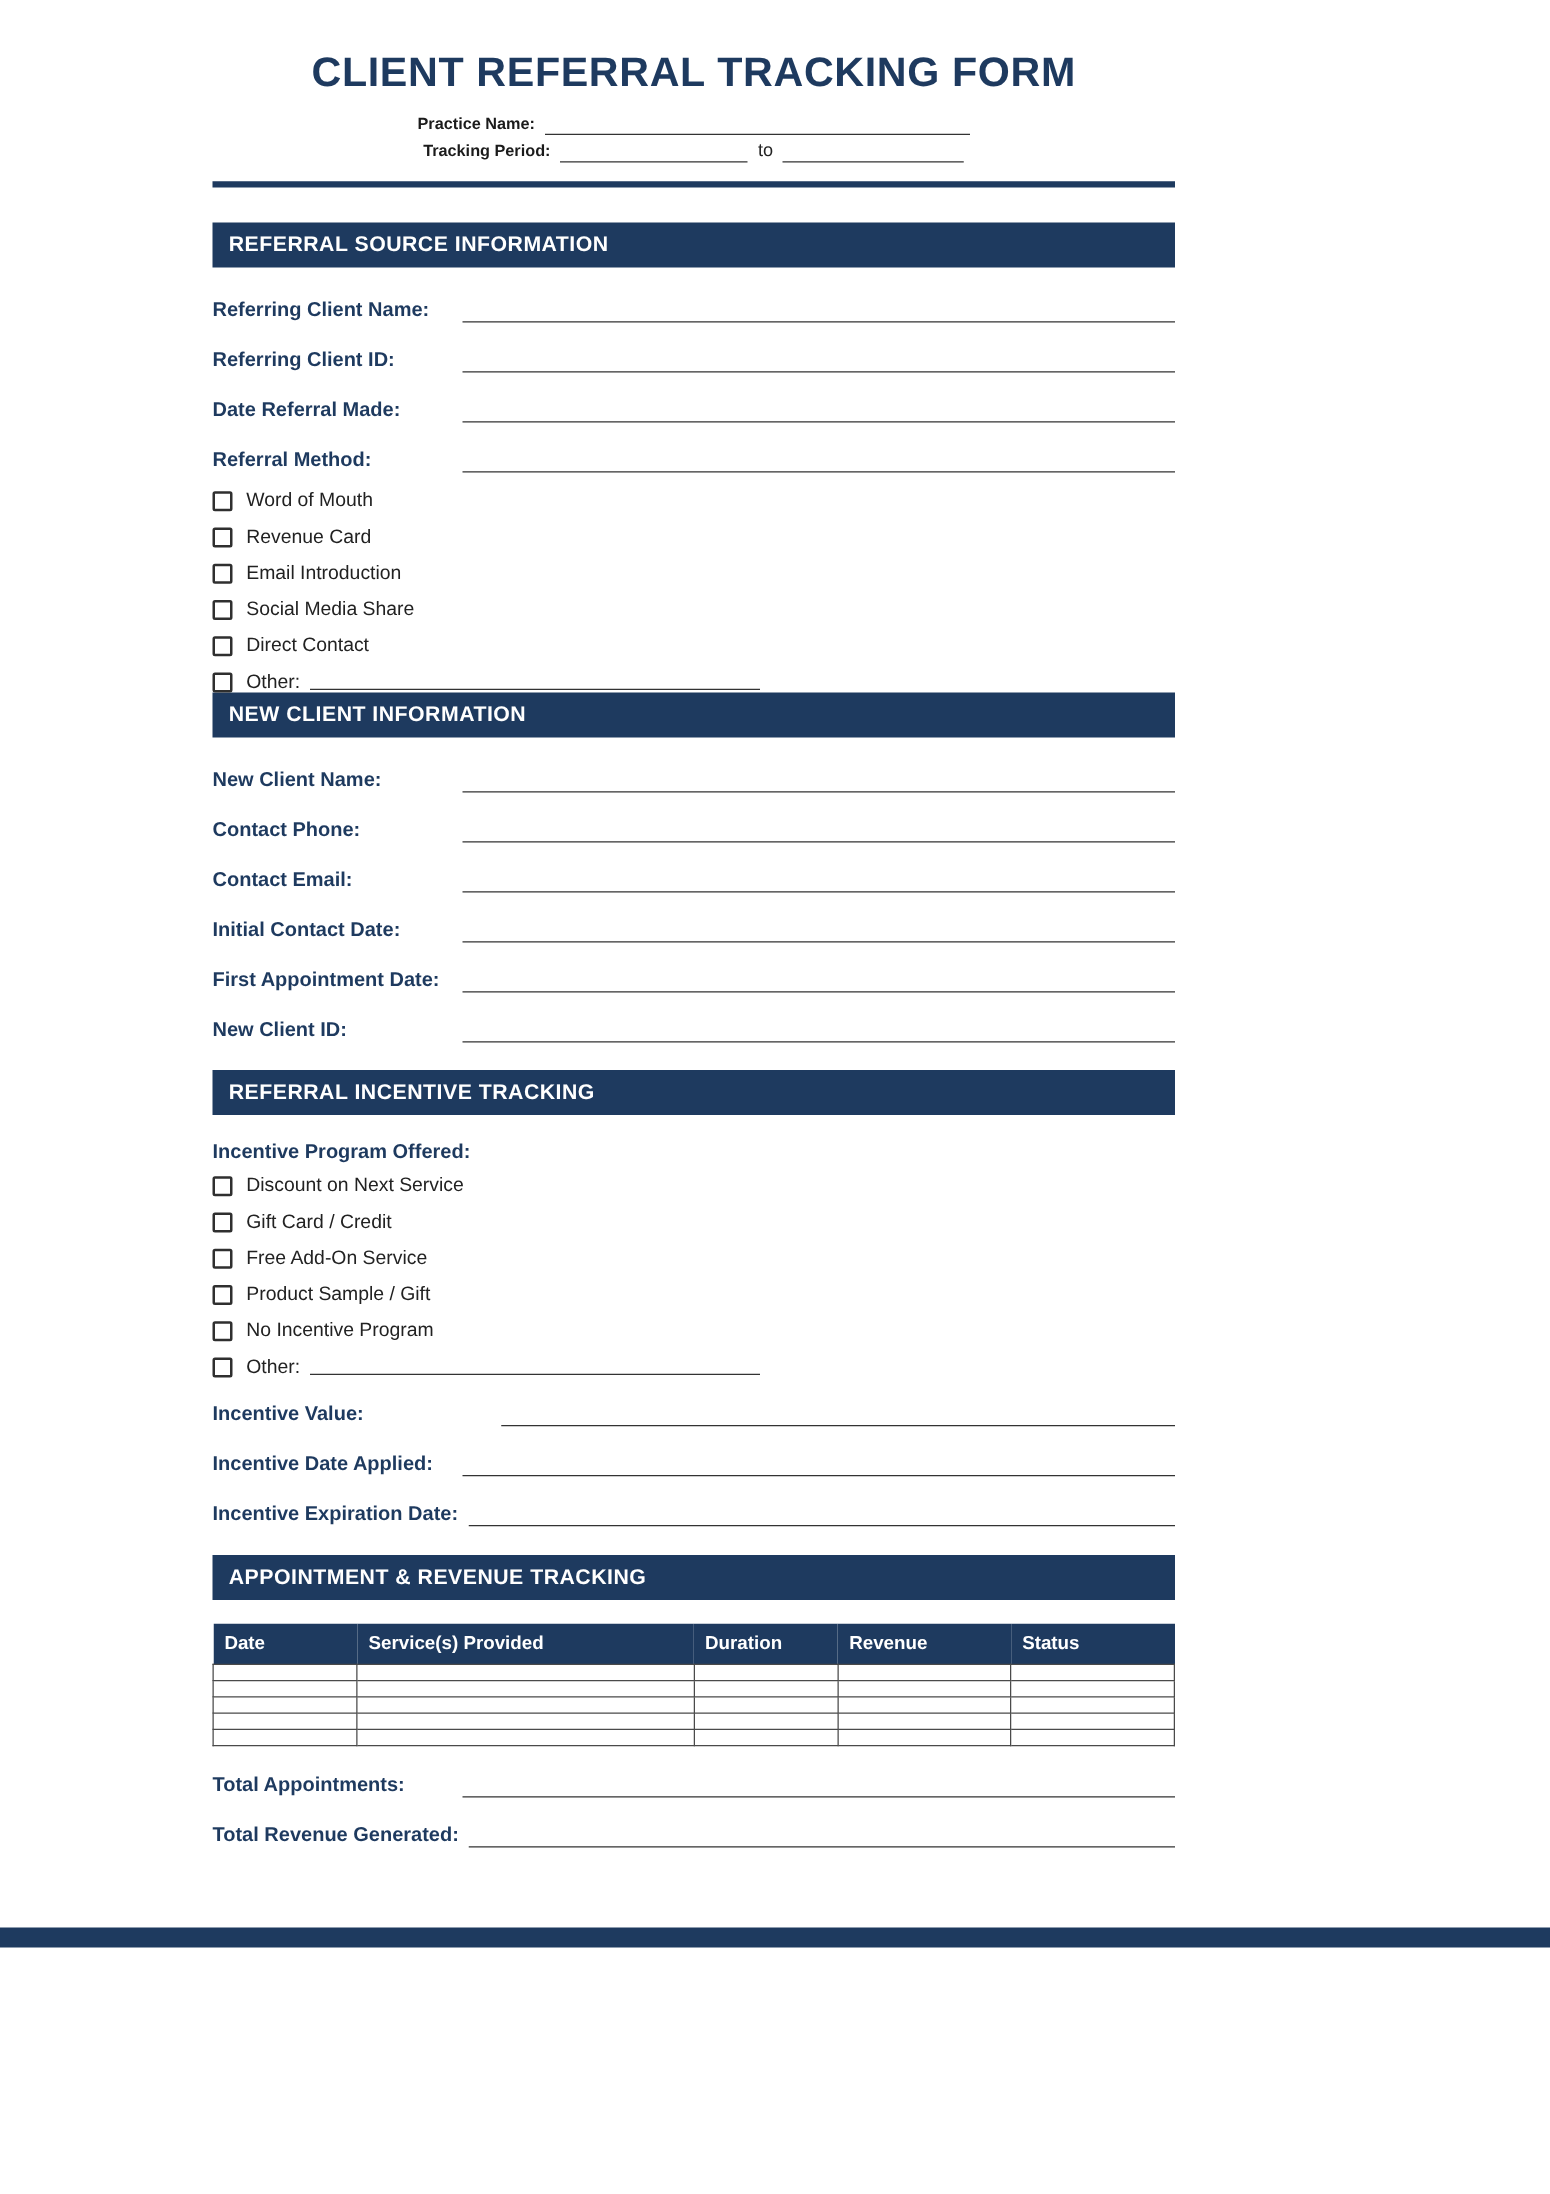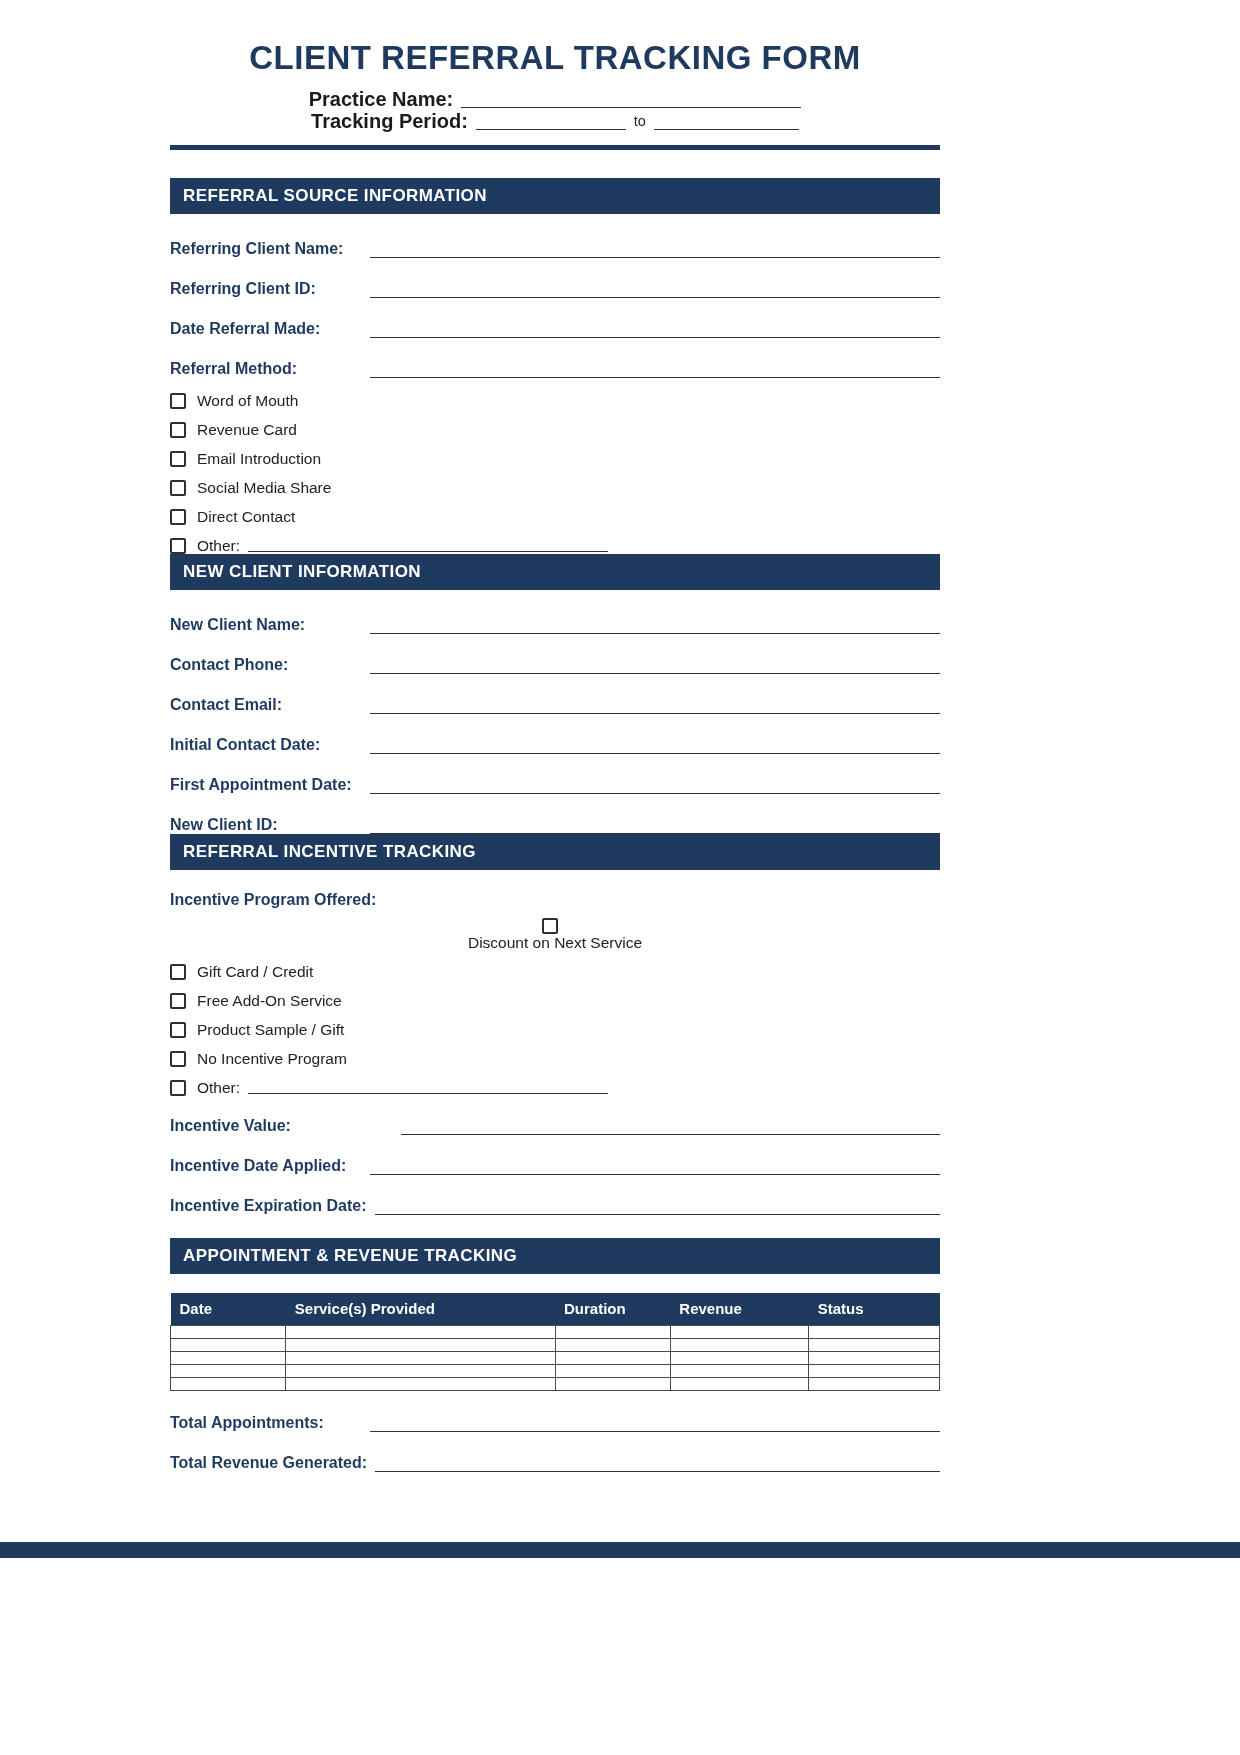--- a/index.html
+++ b/index.html
@@ -35,21 +35,21 @@
   }
   .head-row{
     display:flex;
     justify-content:center;
     align-items:flex-end;
   }
   .row-practice{margin-top:14px;}
   .row-period{margin-top:4px;}
   .hlabel{
     font-weight:bold;
-    font-size:20px;
+    font-size:13px;
     line-height:18px;
     color:#1b1b1b;
     white-space:nowrap;
   }
   .blank{
     display:inline-block;
     border-bottom:1.5px solid var(--line);
     height:14px;
     margin-left:8px;
   }
@@ -70,21 +70,21 @@
     background:var(--navy);
     color:#ffffff;
     font-weight:bold;
     font-size:17px;
     line-height:18px;
     letter-spacing:0.4px;
     padding:9px 13px;
   }
   .bar-1{margin-top:28px;}
   .bar-2{}
-  .bar-3{}
+  .bar-3{margin-top:22px;}
   .bar-4{margin-top:23px;}
   .field{
     display:flex;
     align-items:center;
     margin-top:21px;
   }
   .field-first{margin-top:25px;}
   .field-label{
     min-width:200px;
     font-weight:bold;
@@ -101,21 +101,21 @@
   }
   .cb-row{
     display:flex;
     align-items:center;
     margin-top:12px;
     font-size:15.5px;
     line-height:17px;
     color:var(--text);
   }
   .cb-row-first-a{margin-top:14px;}
-  .cb-row-first-b{margin-top:9px;flex-direction:column;}
+  .cb-row-first-b{margin-top:9px;}
   .checkbox{
     width:16px;
     height:16px;
     border:2px solid #2f2f2f;
     border-radius:2px;
     background:#ffffff;
     margin-right:11px;
     flex:none;
   }
   .other-line{

